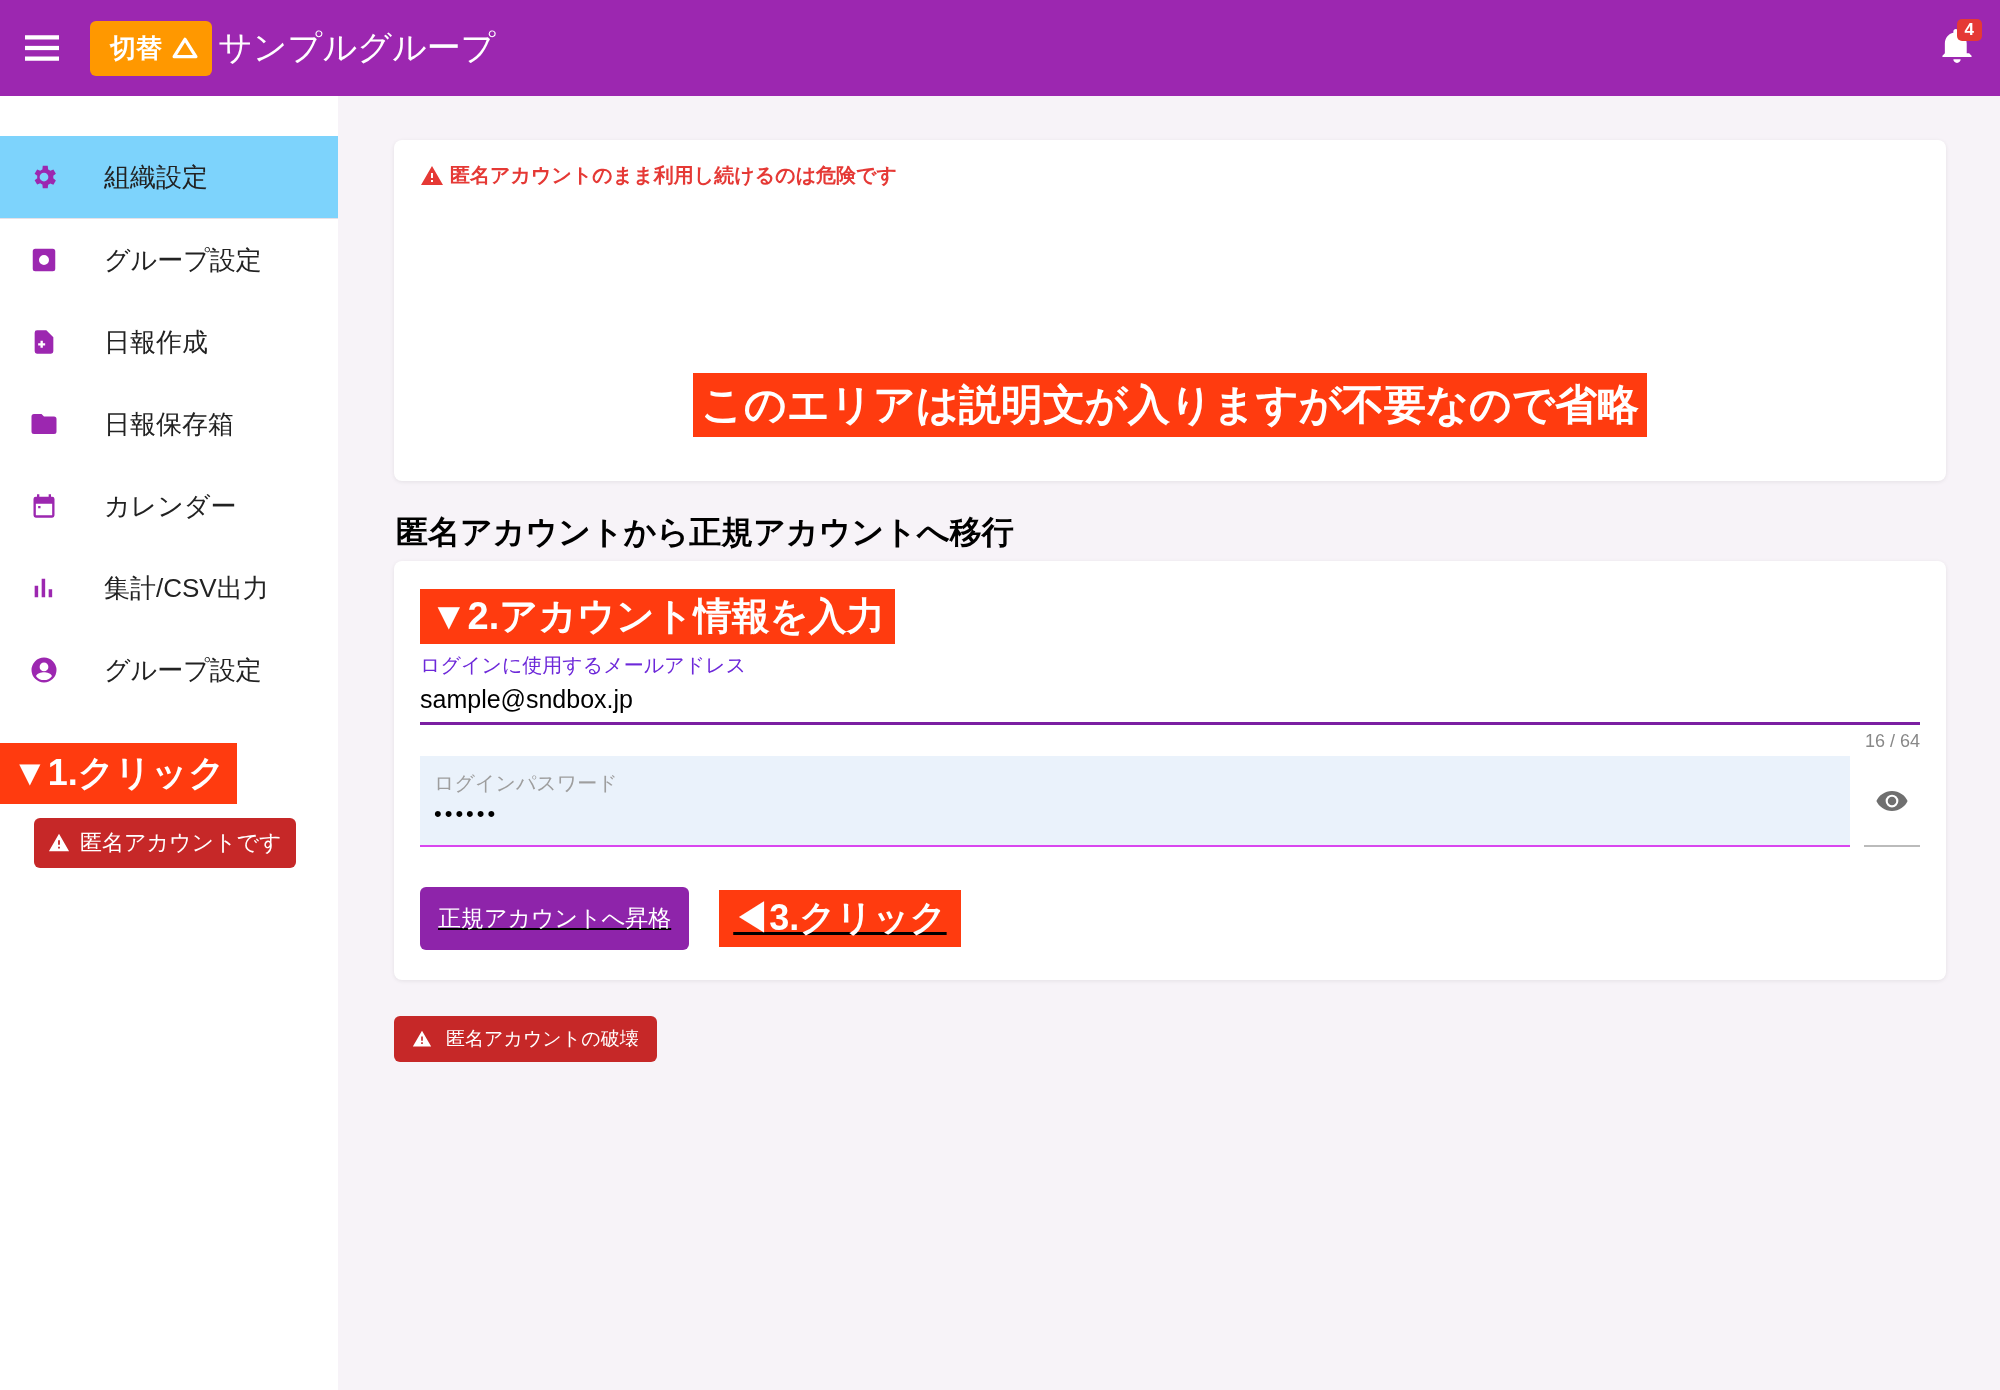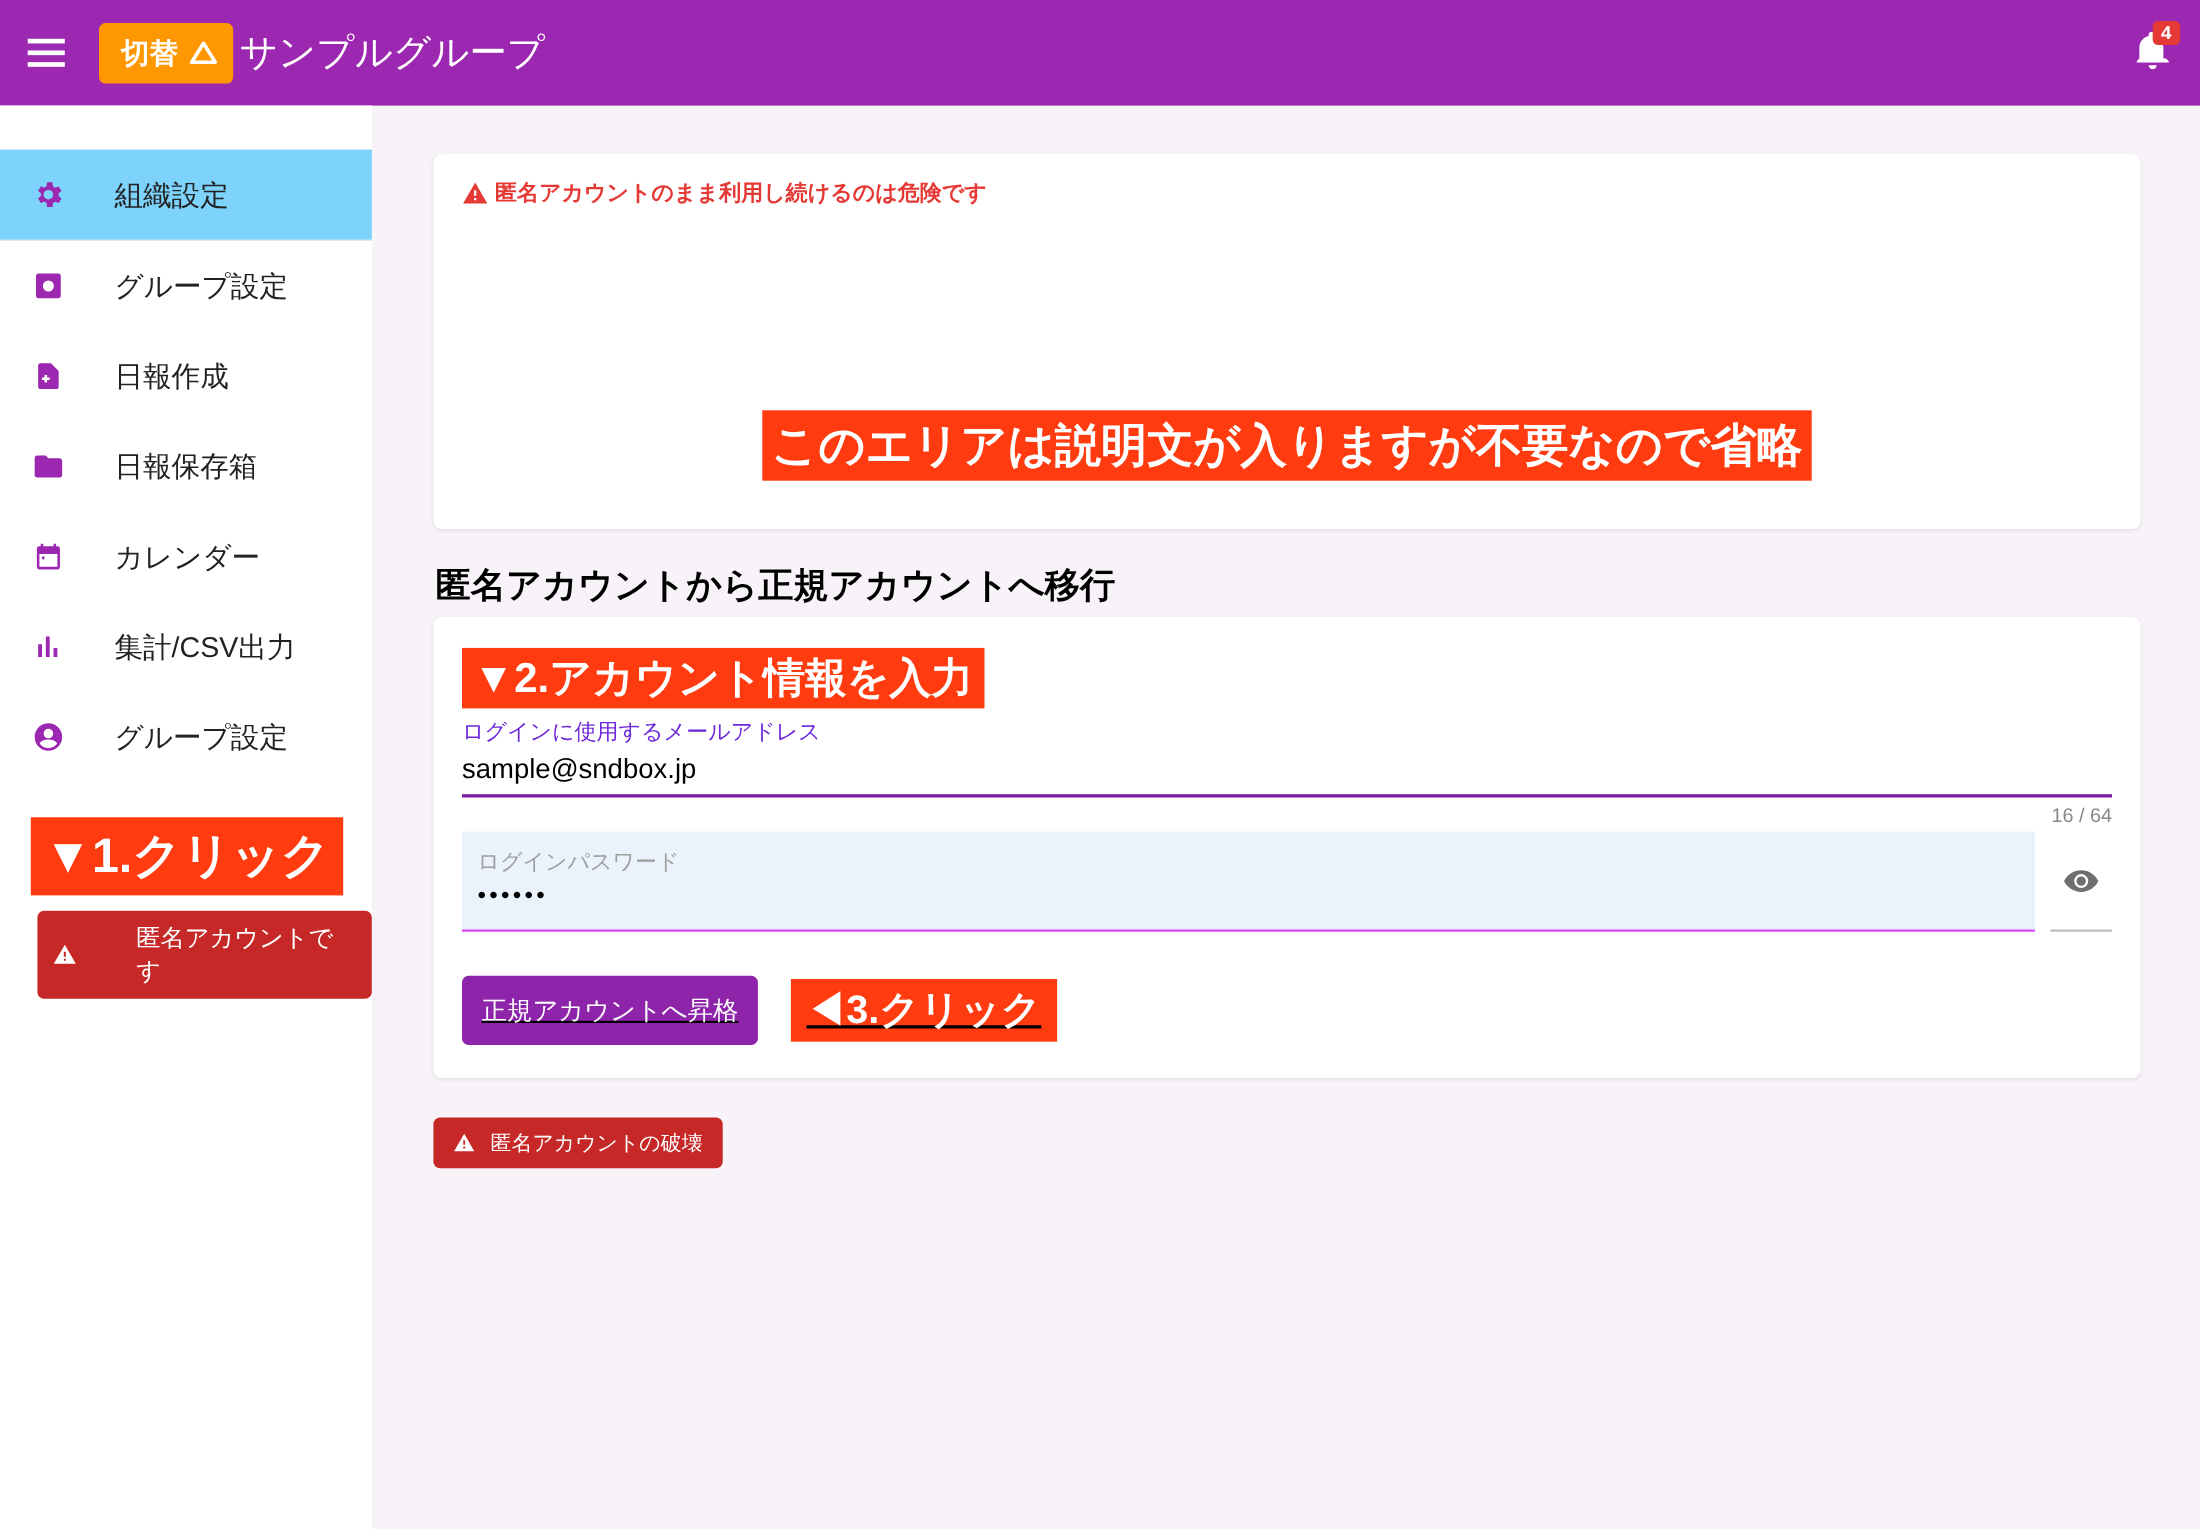--- a/index.html
+++ b/index.html
@@ -59,26 +59,26 @@
   }
   .side-item.active { background:#7dd3fc; }
   .side-item .icon { width:32px; height:32px; margin-right: 44px; display:flex; align-items:center; justify-content:center; }
   .side-item .icon svg { fill:#9c27b0; }
   .side-divider { height:1px; background:#e6e1e8; }
 
   .annot-1, .annot-2, .annot-3, .annot-center {
     background:#ff3b0f; color:#fff; font-weight:800;
     display:inline-flex; align-items:center;
   }
-  .annot-1 { font-size:44px; padding:6px 12px; margin-left:28px; margin-top:32px;}
+  .annot-1 { font-size:36px; padding:6px 12px; margin-top:32px;}
   .anon-badge {
     margin: 14px 0 0 34px;
     display:inline-flex; align-items:center;
     background:#c62828; color:#fff; font-size:22px;
-    padding:10px 14px; border-radius:6px;gap:44px;
+    padding:10px 14px; border-radius:6px;
   }
 
   .main { flex:1; padding: 44px 54px 0 56px; }
   .card {
     background:#fff; border-radius:8px;
     padding: 22px 26px 44px 26px;
     margin-bottom: 30px;
     box-shadow: 0 1px 4px rgba(0,0,0,.08);
   }
   .warn-line { color:#e53935; font-size:20px; font-weight:800; display:flex; align-items:center; }

